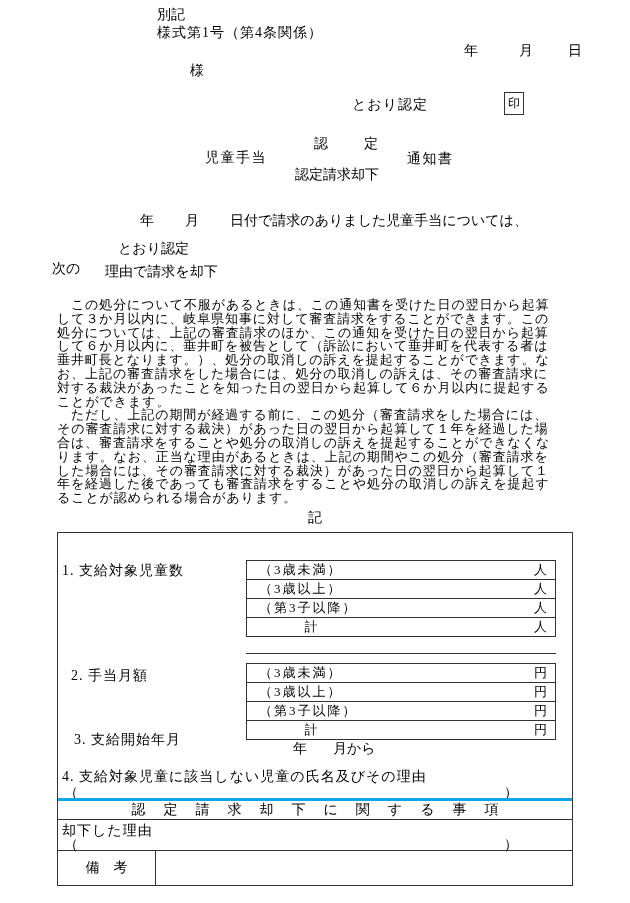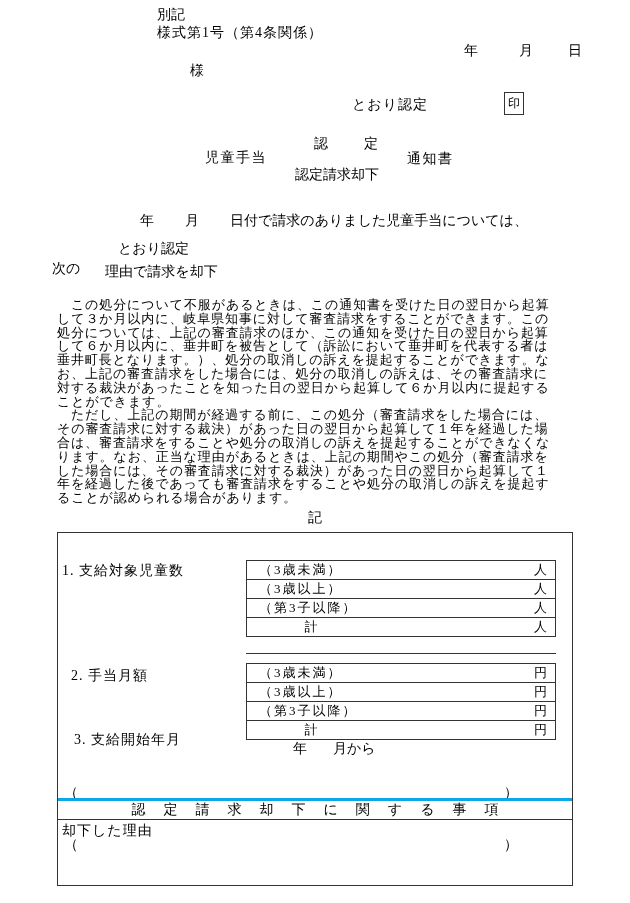--- a/index.html
+++ b/index.html
@@ -144,23 +144,28 @@
       <div class="inner-row total">
         <span class="row-label">計</span>
         <span class="row-unit">円</span>
       </div>
     </div>
 
     <div class="cell ls1" style="left:4px;top:198px;margin-left:12px;">3. 支給開始年月</div>
     <div class="cell" style="left:235px;top:207px;">年</div>
     <div class="cell" style="left:275px;top:207px;">月から</div>
 
+    <div class="cell ls1" style="left:4px;top:235px;">4. 支給対象児童に該当しない児童の氏名及びその理由</div>
     <div class="cell" style="left:6px;top:251px;">（</div>
     <div class="cell" style="left:446px;top:251px;">）</div>
 
     <div class="cell hdr hdr2">認定請求却下に関する事項</div>
     <div class="cell ls1" style="left:4px;top:289px;">却下した理由</div>
     <div class="cell" style="left:6px;top:303px;">（</div>
     <div class="cell" style="left:446px;top:303px;">）</div>
 
+    <div class="cell remarks-row">
+      <div class="remarks-label-cell">備　考</div>
+      <div class="remarks-value-cell"></div>
+    </div>
 
   </div>
 </div>
 
 </body></html>

